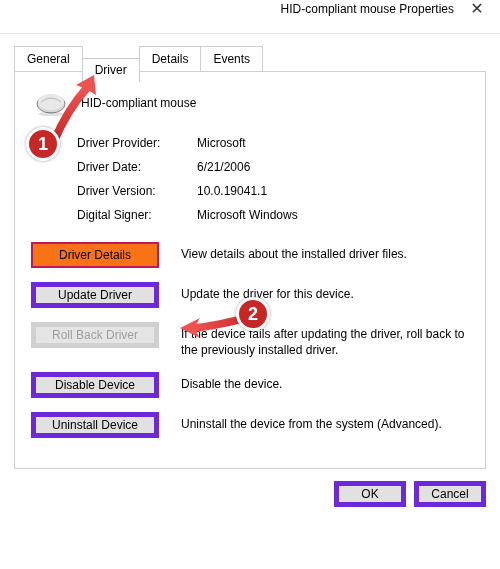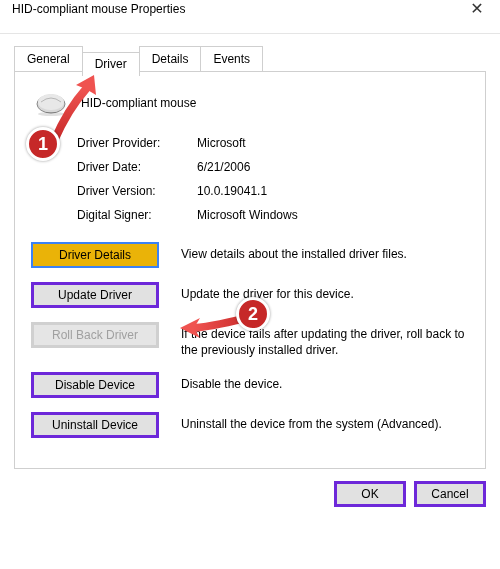--- a/index.html
+++ b/index.html
@@ -7,21 +7,21 @@
     font-family: "Segoe UI", Tahoma, sans-serif;
     font-size: 12px;
     background: #fff;
     width: 500px;
     height: 569px;
     position: relative;
   }
   .titlebar {
     display: flex;
     align-items: center;
-    justify-content: space-between;
+    justify-content: flex-end;
     height: 34px;
     padding: 0 0 16px 12px;
     border-bottom: 1px solid #e5e5e5;
   }
   .close-btn {
     width: 46px;
     height: 32px;
     display: flex;
     align-items: center;
     justify-content: center;
@@ -46,21 +46,21 @@
     border-bottom: none;
     background: #fff;
     font-size: 12px;
     cursor: pointer;
     position: relative;
     margin-right: -1px;
   }
   .tab.active {
     background: #fff;
     z-index: 2;
-    top: 5px;
+    top: 11px;
     padding-top: 4px;
   }
   .tab-panel {
     border: 1px solid #cfcfcf;
     padding: 16px 16px 16px 16px;
     background: #fff;
   }
   .device-row {
     display: flex;
     align-items: center;
@@ -87,30 +87,30 @@
   }
   .btn-row {
     display: flex;
     align-items: flex-start;
     gap: 22px;
     margin-bottom: 14px;
   }
   .win-btn {
     width: 128px;
     height: 26px;
-    border: 3px solid #6d28d9;
+    border: 5px solid #6d28d9;
     background: #e1e1e1;
     font-size: 12px;
     font-family: inherit;
     cursor: pointer;
     padding: 0;
   }
   .win-btn.focus {
-    border: 2px solid #3b82f6;
-    background: #eab308;
+    border: 2px solid #be185d;
+    background: #f97316;
   }
   .win-btn:disabled {
     color: #a0a0a0;
     border-color: #d0d0d0;
     background: #e5e5e5;
     cursor: default;
   }
   .btn-desc {
     flex: 1;
     font-size: 12px;

